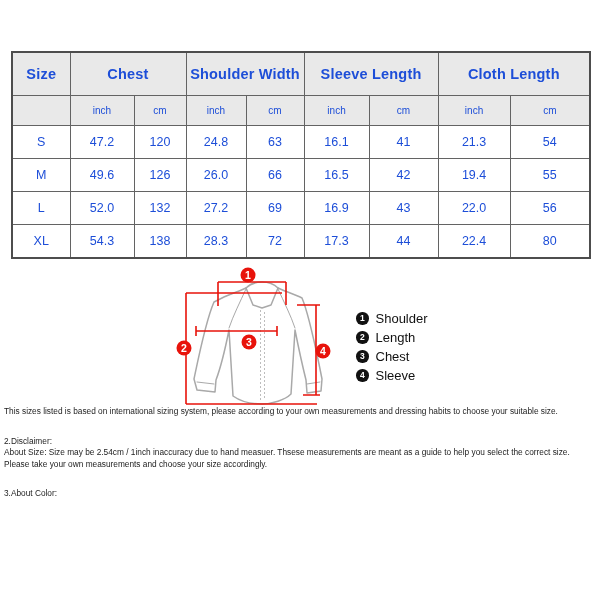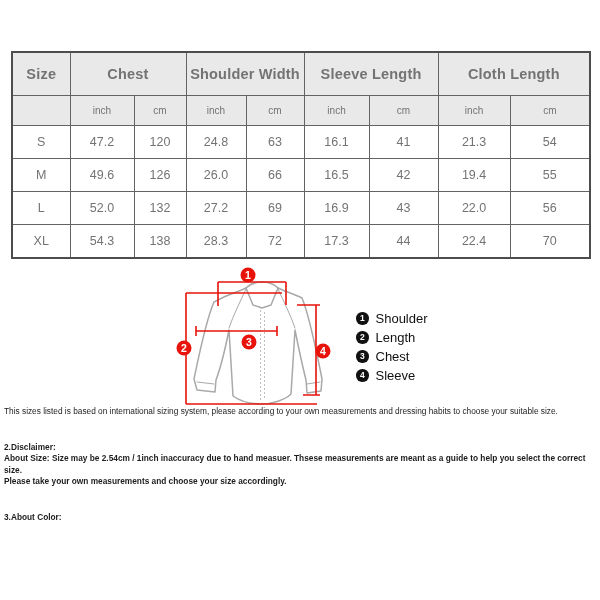--- a/index.html
+++ b/index.html
@@ -8,38 +8,38 @@
     font-family:"Liberation Sans", sans-serif;color:#1c1c1c;
   }
   
   table.size-table{
     position:absolute;left:11px;top:51px;width:578px;
     border-collapse:collapse;table-layout:fixed;
     border:2px solid #4d4d4d;
   }
   table.size-table th, table.size-table td{
     border:1px solid #636363;text-align:center;vertical-align:middle;padding:0;
-    color:#737373;
+    color:#1d4ed8;
   }
   tr.group-row th{height:42px;font-size:14.5px;font-weight:bold;background:#e9e9e9;letter-spacing:.2px;}
   tr.unit-row th{height:29px;font-size:10px;font-weight:normal;background:#e9e9e9;}
   tr.data-row td{height:32px;font-size:12.5px;font-weight:normal;background:#ffffff;}
   
   .diagram-svg{position:absolute;left:150px;top:260px;}
   
   .legend{position:absolute;left:356px;top:309px;}
   .legend-item{display:flex;align-items:center;height:19px;font-size:13px;color:#111;}
   .legend-num{
     display:inline-block;width:12.5px;height:12.5px;border-radius:50%;
     background:#111;color:#fff;font-size:8.5px;font-weight:bold;line-height:12.5px;
     text-align:center;margin-right:7px;flex:0 0 auto;
   }
   
   .notes{position:absolute;left:4px;top:406px;width:594px;font-size:8.3px;line-height:11.6px;color:#1c1c1c;}
-  .note + .note{margin-top:24px;font-weight:bold;}
+  .note + .note{margin-top:18px;}
   .note-title{white-space:pre-line;}
   .note-body{white-space:pre-line;}
 </style>
 </head>
 <body>
 
 <div class="canvas">
 
   <table class="size-table">
     <colgroup>
@@ -107,21 +107,21 @@
     </tr>
     <tr class="data-row">
       <td>XL</td>
       <td>54.3</td>
       <td>138</td>
       <td>28.3</td>
       <td>72</td>
       <td>17.3</td>
       <td>44</td>
       <td>22.4</td>
-      <td>70</td>
+      <td>80</td>
     </tr>
   </tbody>
     </table>
 
   <svg class="diagram-svg" width="220" height="150" viewBox="0 0 220 150">
     <g stroke="#a9a9a9" stroke-width="1.5" fill="#ffffff" stroke-linejoin="round" stroke-linecap="round">
       <path d="M72 38 C80 34 90 31 96 28 C100 24 106 22 112 22 C118 22 124 24 128 28 C134 31 144 34 152 38
                C158 52 164 80 169 104 L172 119 L171 131 L157 133 L156 120
                C152 104 148 85 145 70 L141 134
                C135 140 122 144 112 144 C100 144 90 141 83 136 L79 70

